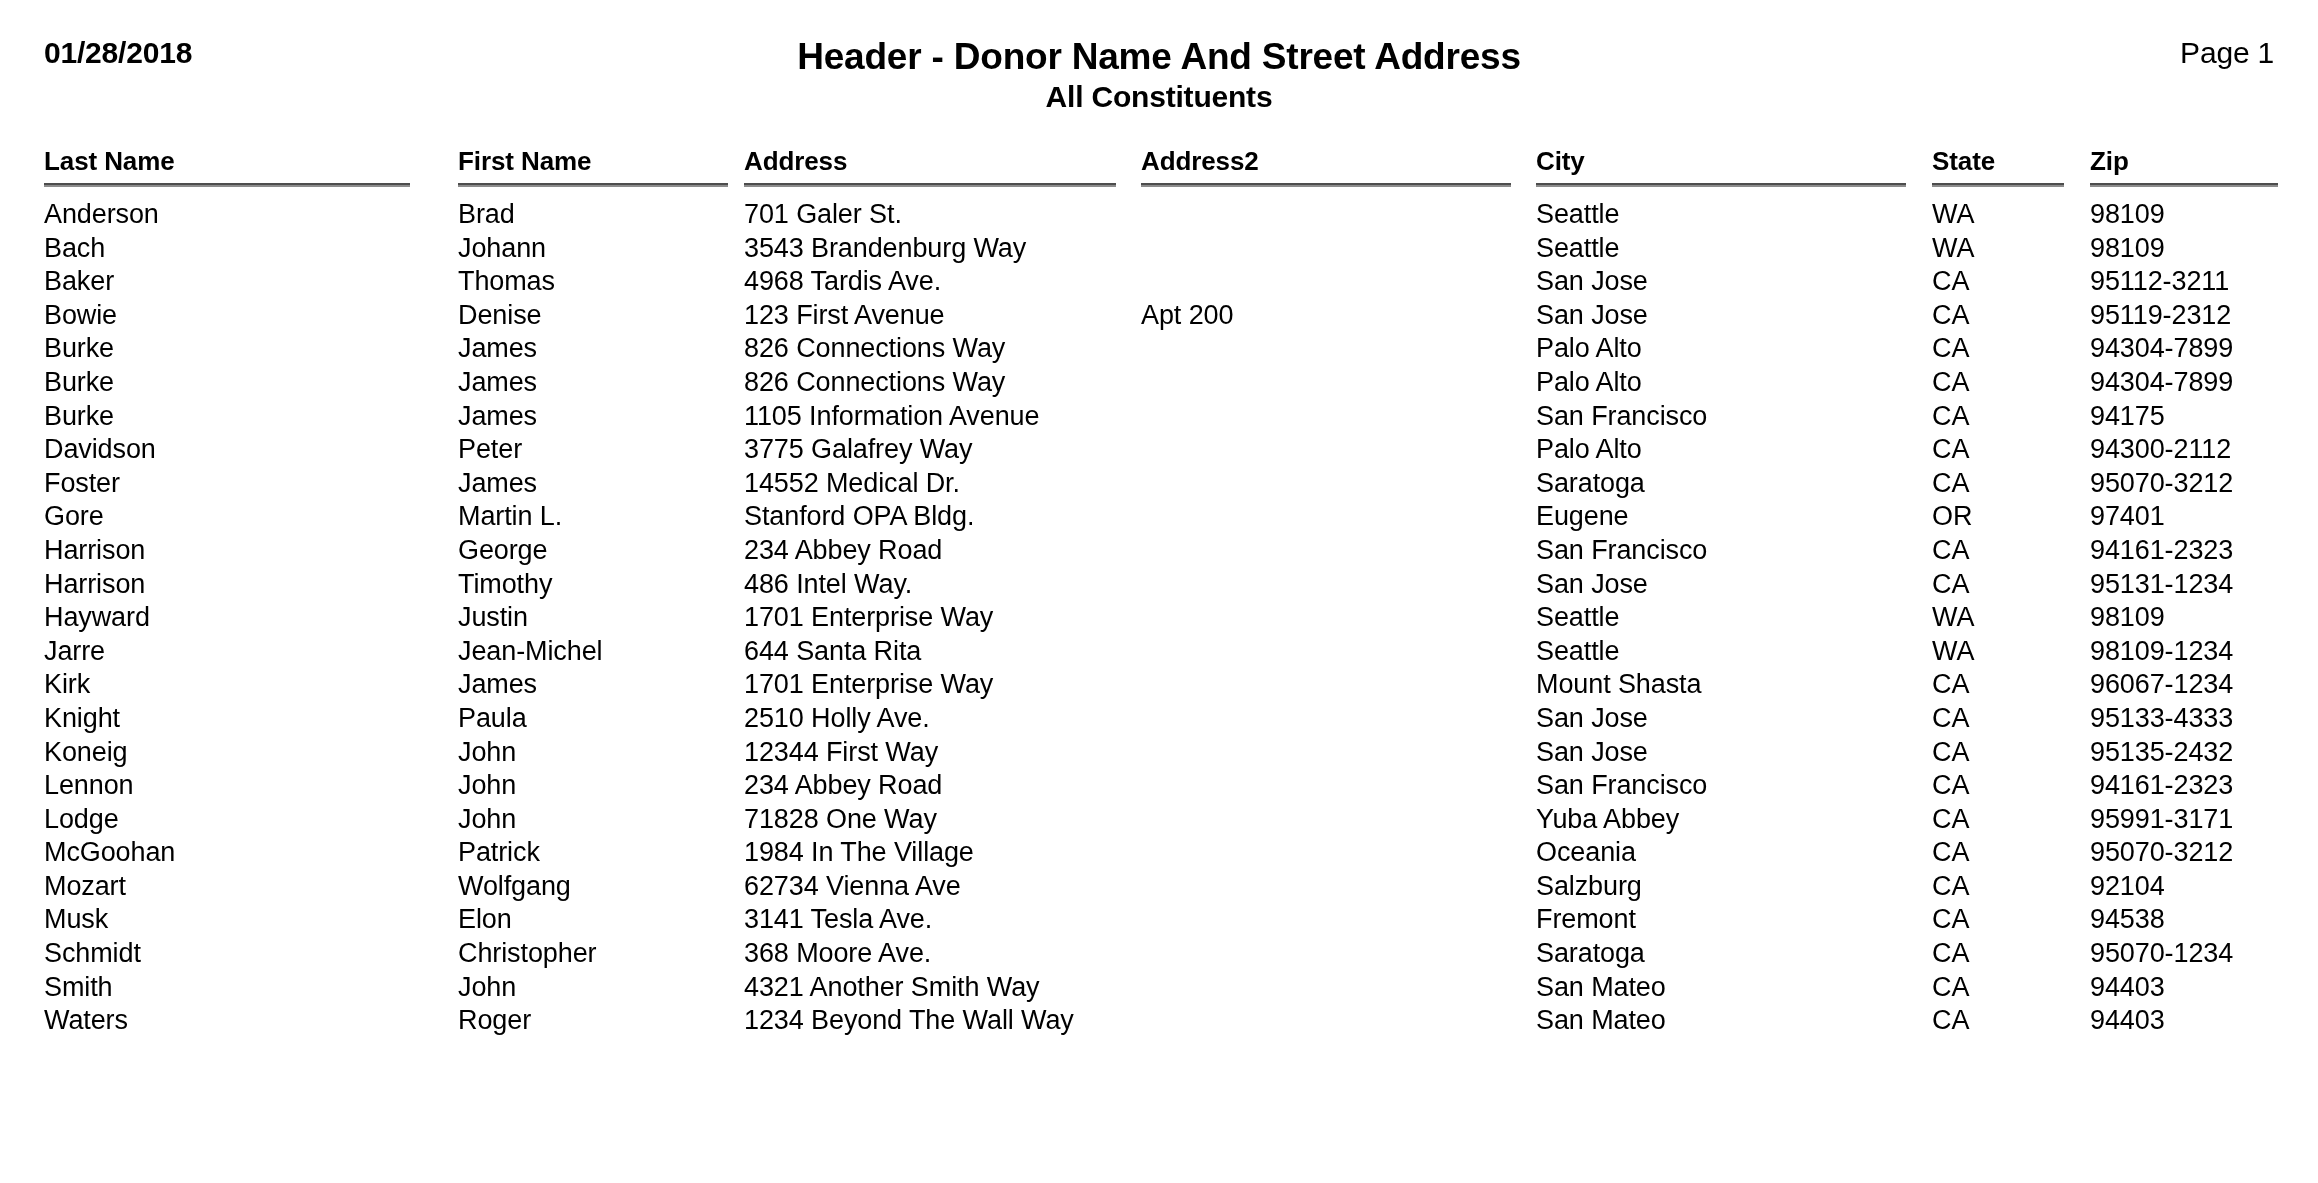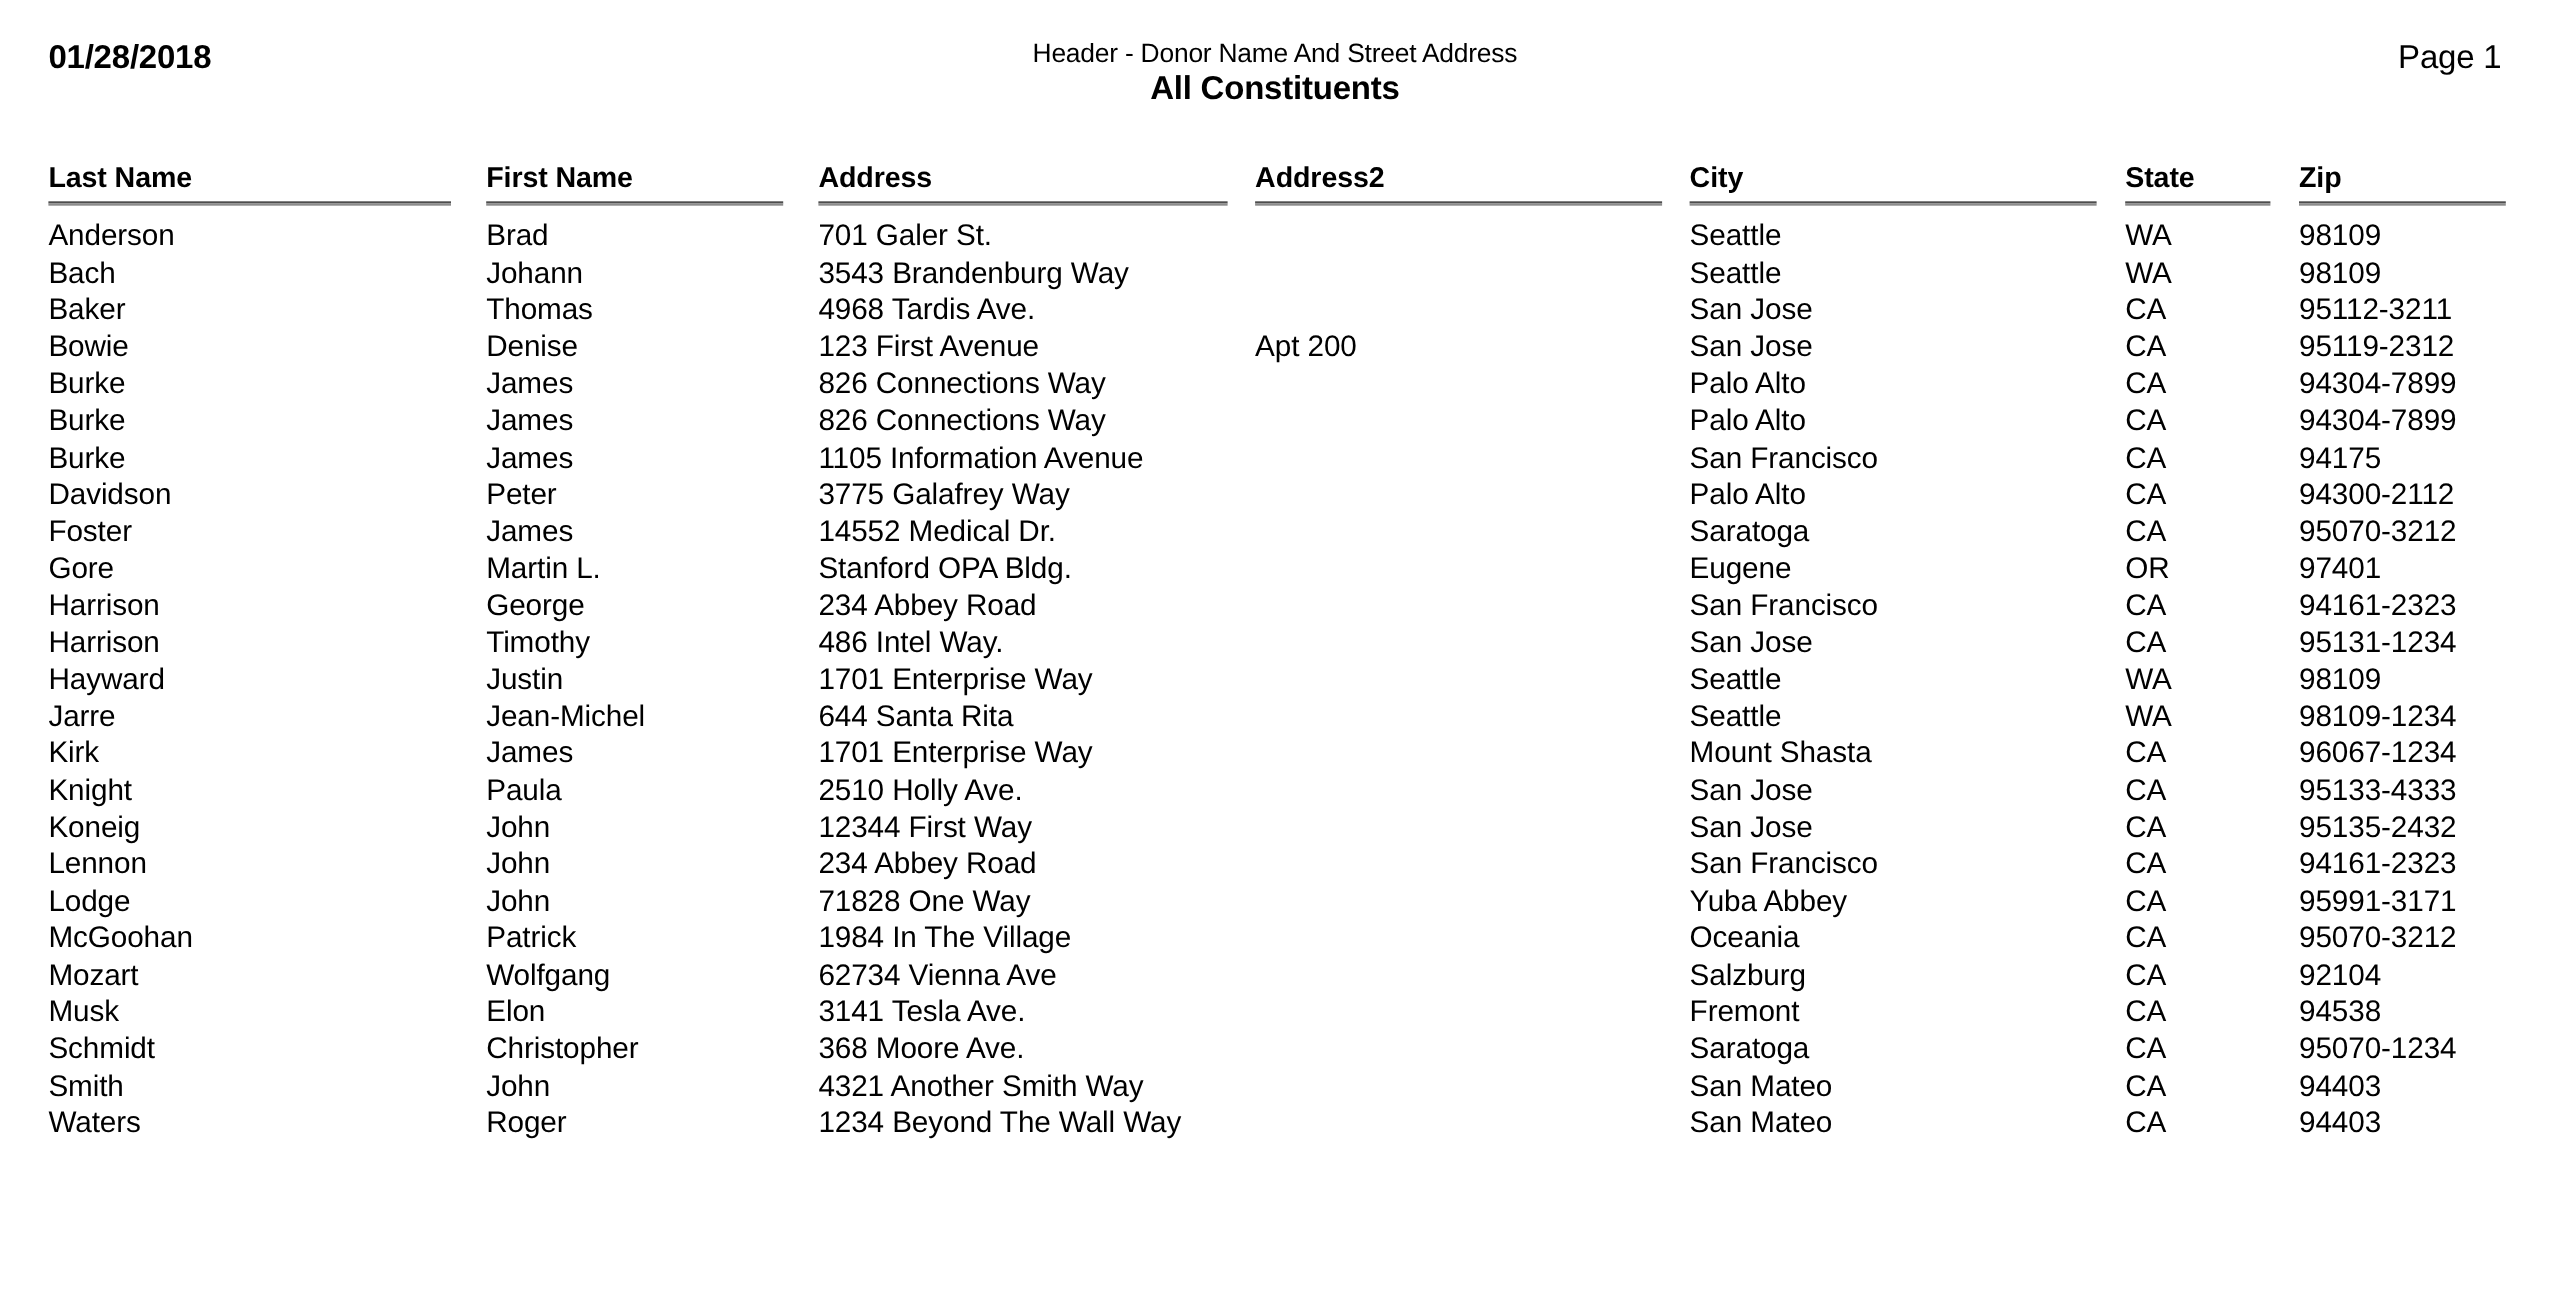--- a/index.html
+++ b/index.html
@@ -47,22 +47,22 @@
     white-space: nowrap;
   }
   .hdr-titles {
     position: absolute;
     left: 0;
     right: 0;
     top: 34px;
     text-align: center;
   }
   .hdr-title {
-    font-size: 24px;
-    font-weight: normal;
+    font-size: 37px;
+    font-weight: bold;
     line-height: 1.22;
     letter-spacing: -0.2px;
   }
   .hdr-subtitle {
     font-size: 30px;
     font-weight: bold;
     line-height: 1.22;
     letter-spacing: -0.2px;
   }
 
@@ -102,21 +102,21 @@
     left: 0;
     top: 35px;
     height: 4px;
     border-top: 2px solid #4d4d4d;
     border-bottom: 2px solid #8c8c8c;
     box-sizing: border-box;
   }
 
   
   .col-last    { left: 0px; }
-  .col-first   { left: 398px; }
+  .col-first   { left: 414px; }
   .col-address { left: 700px; }
   .col-addr2   { left: 1097px; }
   .col-city    { left: 1492px; }
   .col-state   { left: 1888px; }
   .col-zip     { left: 2046px; }
 
   .col-last    .rule { width: 366px; }
   .col-first   .rule { width: 270px; }
   .col-address .rule { width: 372px; }
   .col-addr2   .rule { width: 370px; }

